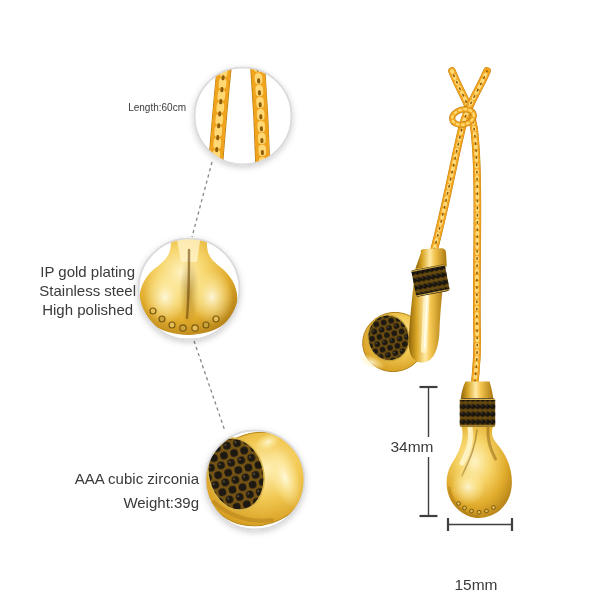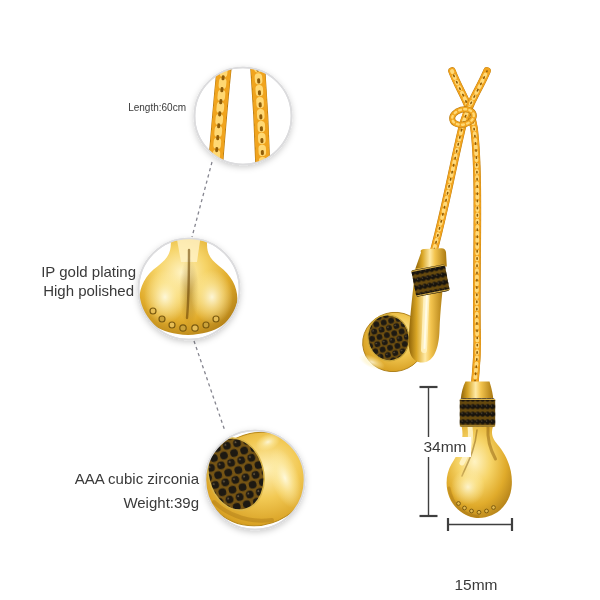--- a/index.html
+++ b/index.html
@@ -5,21 +5,21 @@
   html,body{margin:0;padding:0;background:#fff;}
   .stage{
     position:relative;width:600px;height:600px;background:#ffffff;overflow:hidden;
     font-family:"Liberation Sans","DejaVu Sans",sans-serif;color:#3a3a3a;
   }
   .stage svg{position:absolute;left:0;top:0;}
   .label{position:absolute;white-space:nowrap;color:#3a3a3a;}
   .lbl-length{right:414px;top:102px;font-size:10px;}
   .lbl-materials{right:464px;top:262px;font-size:15px;line-height:19px;text-align:center;}
   .lbl-stone{right:401px;top:467px;font-size:15px;line-height:24px;text-align:right;margin-left:6px;}
-  .lbl-34{left:419px;top:437px;width:52px;text-align:center;font-size:15.5px;background:#ffffff;padding:1px 0;}
+  .lbl-34{left:386px;top:437px;width:52px;text-align:center;font-size:15.5px;background:#ffffff;padding:1px 0;}
   .lbl-15{left:450px;top:529px;width:52px;text-align:center;font-size:15.5px;margin-top:47px;}
 </style>
 </head>
 <body>
 
 <div class="stage">
 
 <svg width="600" height="600" viewBox="0 0 600 600">
   <defs>
     <linearGradient id="goldH" x1="0" y1="0" x2="1" y2="0">
@@ -218,20 +218,21 @@
     <line x1="448" y1="524.5" x2="512" y2="524.5" stroke-width="1.4"></line>
     <line x1="448" y1="518" x2="448" y2="531" stroke-width="2.2"></line>
     <line x1="512" y1="518" x2="512" y2="531" stroke-width="2.2"></line>
   </g>
 </svg>
 
   <div class="label lbl-length">Length:60cm</div>
 
   <div class="label lbl-materials">
     <div>IP gold plating</div>
+    <div>Stainless steel</div>
     <div>High polished</div>
   </div>
 
   <div class="label lbl-stone">
     <div>AAA cubic zirconia</div>
     <div>Weight:39g</div>
   </div>
 
   <div class="label lbl-34">34mm</div>
   <div class="label lbl-15">15mm</div>

